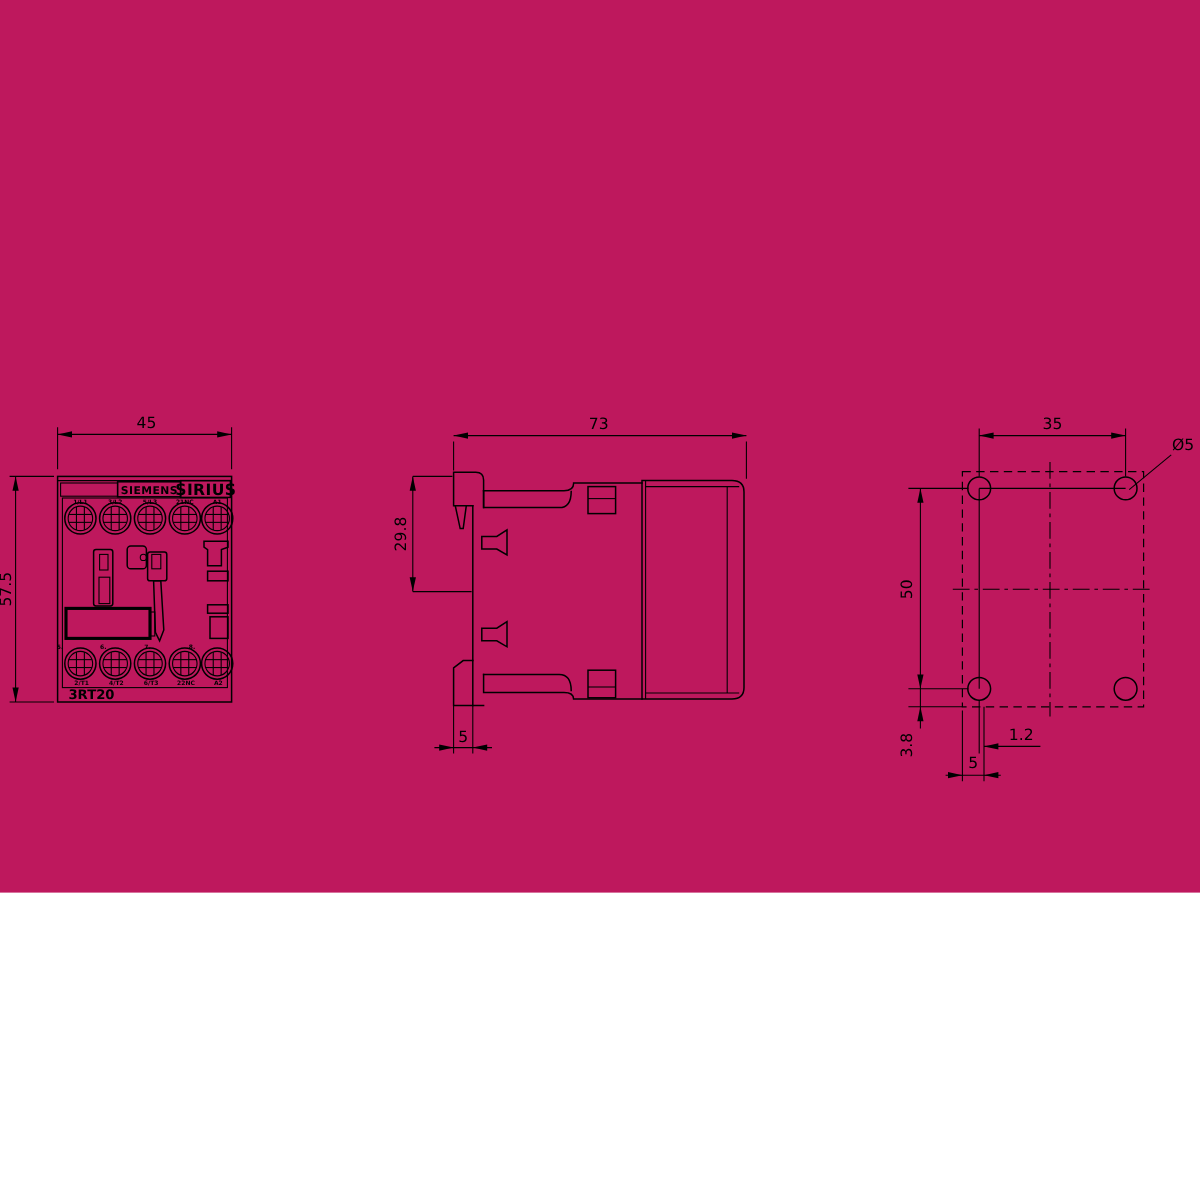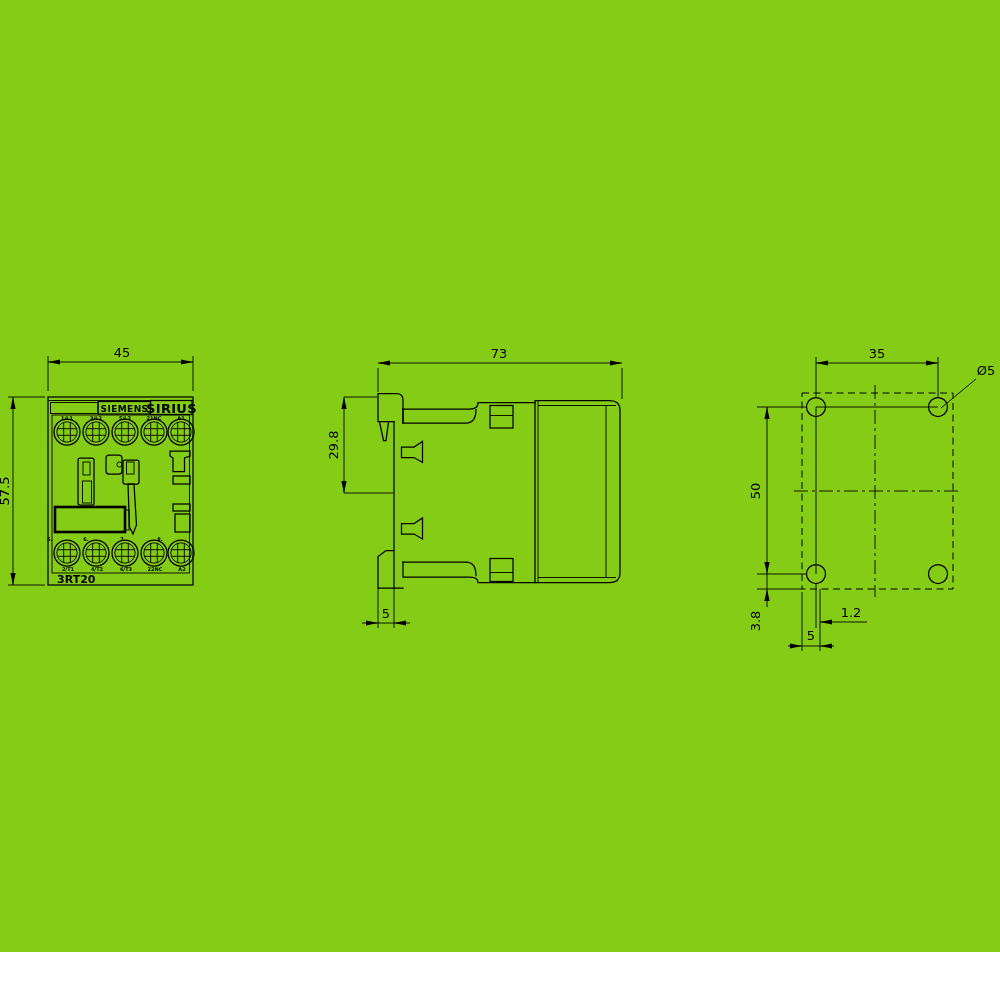--- a/index.html
+++ b/index.html
@@ -1,16 +1,16 @@
 <!DOCTYPE html>
 <html><head>
 <meta charset="utf-8">
 <style>
   html,body{margin:0;padding:0;background:#ffffff;}
-  .page{position:relative;width:1000px;height:952px;background:#84cc16;overflow:hidden;}
+  .page{position:relative;width:1000px;height:744px;background:#be185d;overflow:hidden;}
   svg{display:block;}
   .ln{stroke:#000;fill:none;stroke-width:1.25;stroke-linecap:square;}
   .thin{stroke:#000;fill:none;stroke-width:0.9;stroke-linecap:butt;}
   .thick{stroke:#000;fill:none;stroke-width:2.6;}
   .dash{stroke:#000;fill:none;stroke-width:1;stroke-dasharray:7 4.5;}
   .cline{stroke:#000;fill:none;stroke-width:0.9;stroke-dasharray:14 4 3 4;}
   .arw{fill:#000;stroke:none;}
   text{font-family:"DejaVu Sans",sans-serif;fill:#000;}
   .dim{font-size:13px;}
   .tiny{font-size:5px;font-weight:bold;}

